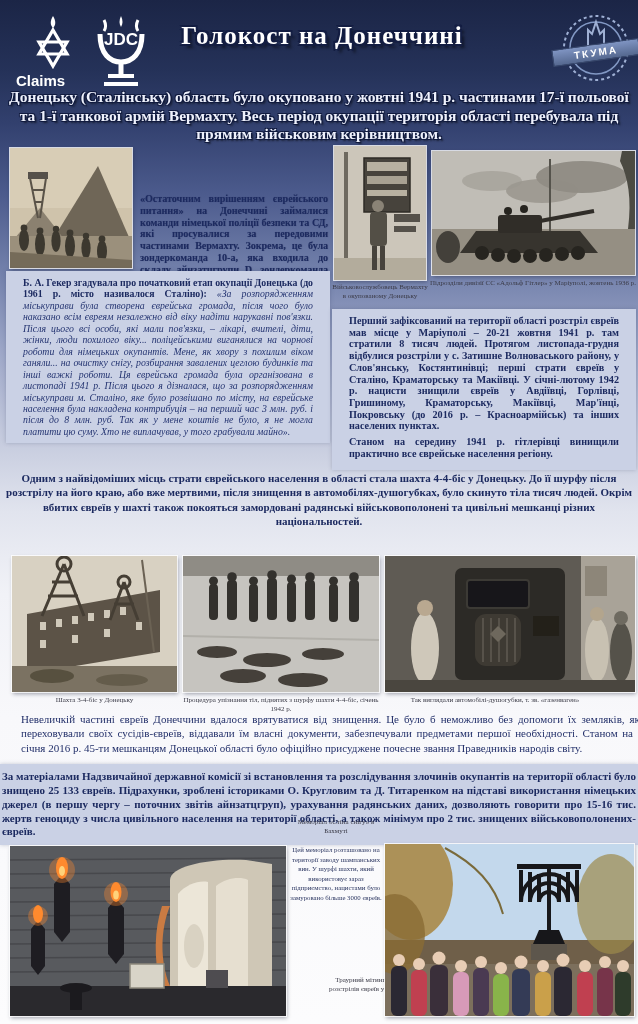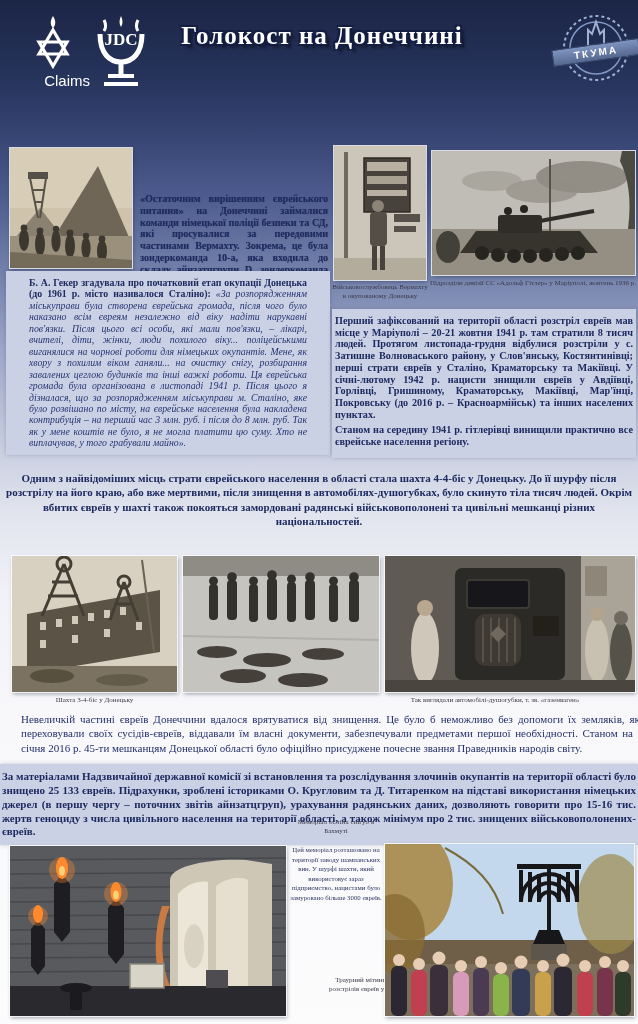--- a/index.html
+++ b/index.html
@@ -17,41 +17,41 @@
     text-shadow:-2px -2px 0 #131d42,2px -2px 0 #131d42,-2px 2px 0 #131d42,
       2px 2px 0 #131d42,4px 4px 3px rgba(0,0,0,.5);
   }
   .subtitle{
     top:88px;left:8px;width:622px;text-align:center;
     font-size:15.5px;font-weight:bold;line-height:1.2;color:#eef1fc;
     text-shadow:-1px -1px 0 #101a3e,1px -1px 0 #101a3e,-1px 1px 0 #101a3e,
       1px 1px 0 #101a3e,2px 2px 2px rgba(0,0,0,.55);
   }
   .logo-label{font-family:"Liberation Sans","DejaVu Sans",sans-serif;color:#fff;}
-  .claims-label{top:72px;left:16px;width:74px;text-align:right;font-size:15px;}
+  .claims-label{top:72px;left:16px;width:74px;text-align:left;font-size:15px;font-weight:bold;}
   .tkuma-ribbon{
     top:44px;left:552px;width:86px;text-align:center;font-size:10px;font-weight:bold;
     color:#ffffff;background:linear-gradient(180deg,#7f94c2,#55688f);
     padding:2px 0;transform:rotate(-8deg);border:1px solid #3a4a6e;letter-spacing:2px;
     font-family:"Liberation Sans","DejaVu Sans",sans-serif;
   }
   
   .einsatz{
     top:147px;left:140px;width:188px;
     font-size:10px;font-weight:bold;line-height:1.18;color:#1c2a60;
     text-align:justify;text-shadow:.4px .4px .8px rgba(16,24,60,.35);margin-top:46px;
   }
   .panel{
     background:#cad1e5;color:#1c2a60;text-align:justify;box-sizing:border-box;
     box-shadow:0 0 4px rgba(40,50,90,.25);
   }
-  .geker{top:271px;left:6px;width:324px;padding:6px 23px;font-size:9.8px;line-height:1.17;}
+  .geker{top:271px;left:6px;width:324px;padding:6px 17px;font-size:9.8px;line-height:1.17;}
   .geker .lead{font-weight:bold;}
   .geker .quote{font-style:italic;color:#243471;}
-  .executions{top:309px;left:332px;width:304px;padding:6px 3px;font-size:10.2px;
+  .executions{top:309px;left:332px;width:304px;padding:6px 17px;font-size:10.2px;
     font-weight:bold;line-height:1.15;}
   .executions p{margin:0 0 4px 0;}
   .mine-text{
     top:471px;left:6px;width:626px;text-align:center;
     font-size:11px;font-weight:bold;line-height:1.3;color:#1c2a60;
   }
   .righteous{
     top:712px;left:21px;width:622px;font-size:11px;line-height:1.3;
     color:#23306a;text-align:justify;
   }
@@ -92,34 +92,35 @@
     <svg width="58" height="76" viewBox="0 0 58 76">
       <path d="M8 18 C8 38 18 46 29 46 C40 46 50 38 50 18" fill="none" stroke="#fff" stroke-width="5"></path>
       <rect x="26.5" y="46" width="5" height="12" fill="#fff"></rect>
       <rect x="16" y="58" width="26" height="4" fill="#fff"></rect>
       <rect x="12" y="66" width="34" height="4" fill="#fff"></rect>
       <path d="M12 4 C14 8 14 12 12 15" fill="none" stroke="#fff" stroke-width="3"></path>
       <path d="M46 4 C44 8 44 12 46 15" fill="none" stroke="#fff" stroke-width="3"></path>
       <path d="M29 0 C31 4 31 8 29 11 C27 8 27 4 29 0 Z" fill="#fff"></path>
     </svg>
     <div style="position:absolute;top:14px;left:0;width:58px;text-align:center;
-         font-family:Liberation Serif, serif;font-weight:bold;
+         font-family:Liberation Sans, sans-serif;font-weight:bold;
          font-size:17px;color:#fff;">JDC</div>
   </div>
 
   <div class="abs" style="top:12px;left:560px;width:72px;height:76px;">
     <svg width="72" height="76" viewBox="0 0 72 76">
       <circle cx="36" cy="36" r="32" fill="none" stroke="#9fb0d4" stroke-width="2" stroke-dasharray="3,3"></circle>
       <circle cx="36" cy="36" r="26" fill="none" stroke="#8298c4" stroke-width="1.5"></circle>
       <path d="M36 10 L40 22 L44 18 L44 34 L28 34 L28 18 L32 22 Z" fill="none" stroke="#9fb0d4" stroke-width="2"></path>
     </svg>
   </div>
   <div class="abs tkuma-ribbon">ТКУМА</div>
 
   <div class="abs title">Голокост на Донеччині</div>
+  <div class="abs subtitle">Донецьку (Сталінську) область було окуповано у жовтні 1941 р. частинами 17-ї польової та 1-ї танкової армій Вермахту. Весь період окупації територія області перебувала під прямим військовим керівництвом.</div>
 
   <div class="abs photo" style="top:148px;left:10px;width:122px;height:120px;">
     <svg width="122" height="120" viewBox="0 0 122 120">
       <rect width="122" height="120" fill="#cfc3ab"></rect>
       <rect y="0" width="122" height="60" fill="#d8cdb6"></rect>
       <polygon points="40,96 88,18 122,96" fill="#6f6657"></polygon>
       <polygon points="0,96 30,60 58,96" fill="#8b8170"></polygon>
       <g stroke="#5a5348" stroke-width="2" fill="none">
         <path d="M20 30 L28 70 M36 30 L30 70 M20 30 L36 30 M22 42 L34 42 M24 54 L33 54"></path>
       </g>
@@ -259,20 +260,21 @@
       <g fill="#45403a">
         <ellipse cx="34" cy="96" rx="20" ry="6"></ellipse>
         <ellipse cx="84" cy="104" rx="24" ry="7"></ellipse>
         <ellipse cx="140" cy="98" rx="21" ry="6"></ellipse>
         <ellipse cx="60" cy="120" rx="23" ry="7"></ellipse>
         <ellipse cx="120" cy="124" rx="25" ry="7"></ellipse>
       </g>
       <line x1="0" y1="80" x2="196" y2="84" stroke="#b2b0aa" stroke-width="2"></line>
     </svg>
   </div>
+  <div class="abs cap cap-bodies">Процедура упізнання тіл, піднятих з шурфу шахти 4-4-біс, січень 1942 р.</div>
 
   <div class="abs photo" style="top:556px;left:385px;width:250px;height:136px;">
     <svg width="250" height="136" viewBox="0 0 250 136">
       <rect width="250" height="136" fill="#5f5b54"></rect>
       <rect x="196" width="54" height="136" fill="#a9a398"></rect>
       <rect x="200" y="10" width="22" height="30" fill="#8d8679"></rect>
       <rect x="70" y="12" width="110" height="112" rx="7" fill="#2c2a26"></rect>
       <rect x="82" y="24" width="62" height="28" rx="3" fill="#17161a" stroke="#3c3a35" stroke-width="2"></rect>
       <rect x="90" y="58" width="46" height="52" rx="11" fill="#3e3a33"></rect>
       <g stroke="#57524a" stroke-width="2">

